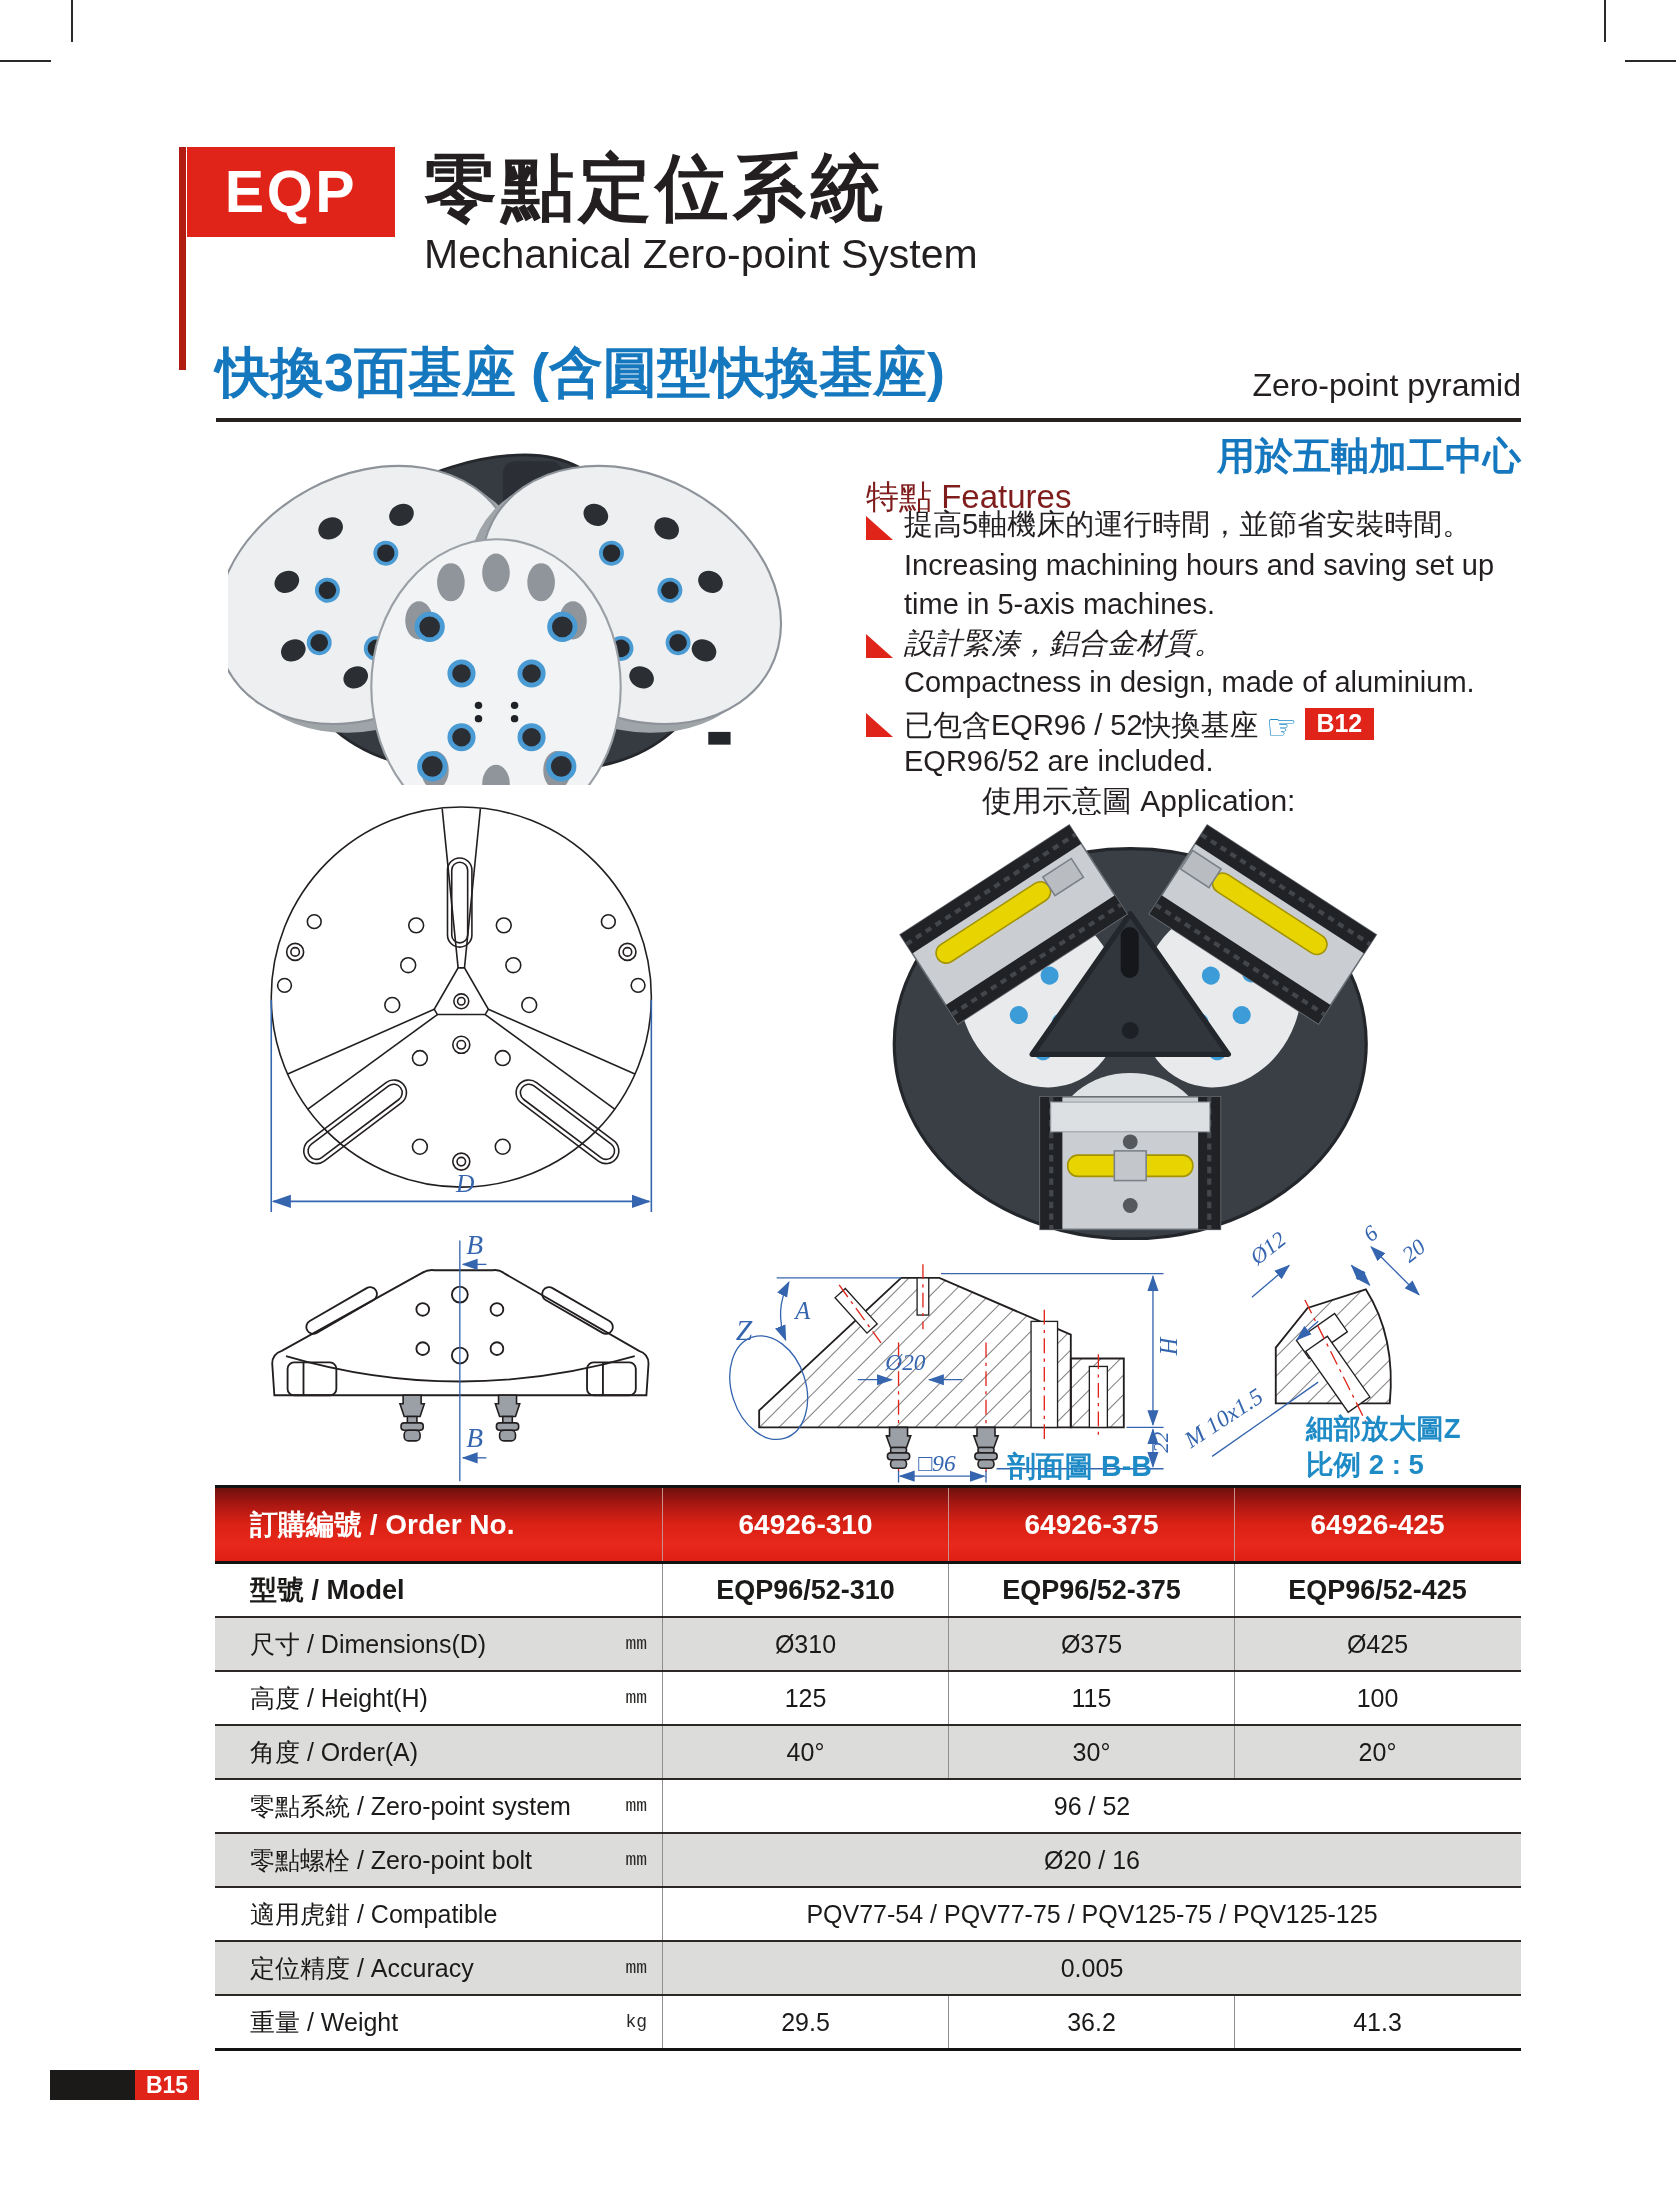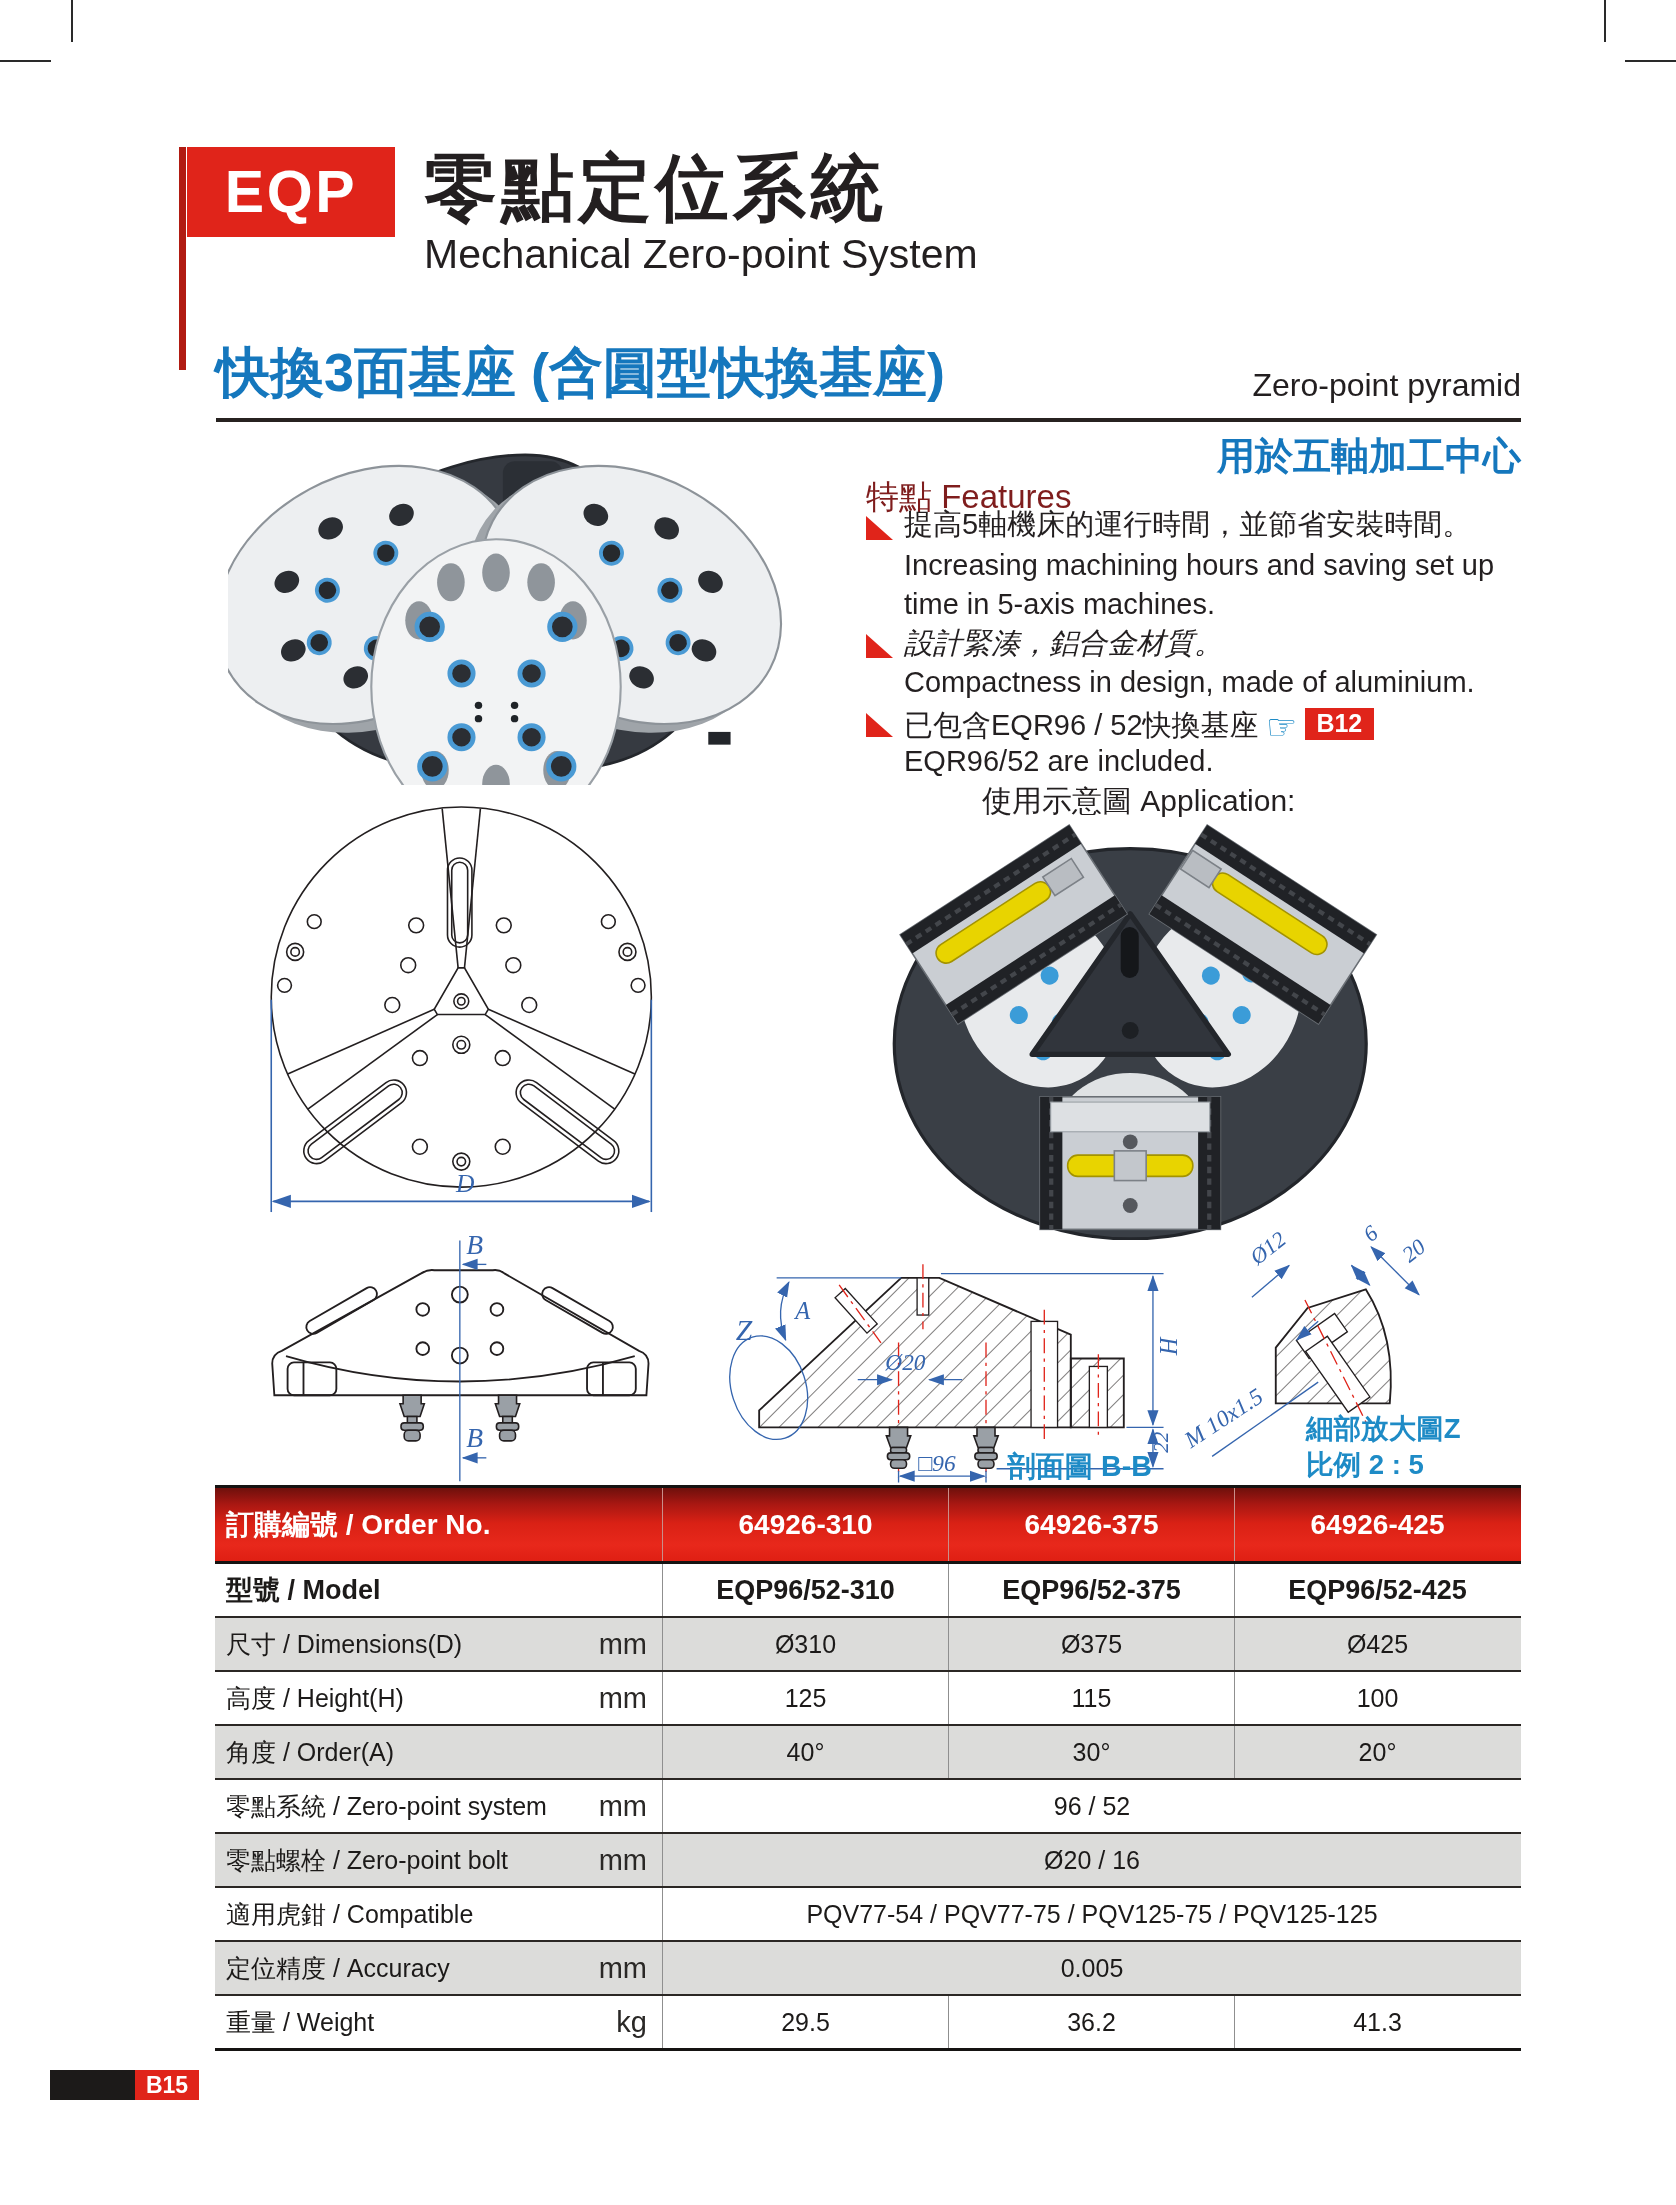--- a/index.html
+++ b/index.html
@@ -35,22 +35,22 @@
   .spec-table{position:absolute;left:215px;top:1485px;width:1306px;border-top:3.7px solid #151312;}
   .tr{display:grid;grid-template-columns:447px 286px 286px 286px;height:52px;border-bottom:2.7px solid #2b2724;}
   .tr.thead{height:73px;border-bottom:3.2px solid #151312;
     background:linear-gradient(180deg,#6e100c 0%,#a81712 22%,#d92115 48%,#e8281b 78%,#df1f13 100%);}
   .tr.span{grid-template-columns:447px 859px;}
   .tr.gray{background:#dcdcda;}
   .tr.white{background:#ffffff;}
   .tr:last-child{border-bottom:3.7px solid #151312;}
   .td{display:flex;align-items:center;justify-content:center;font-size:25px;color:#1c1a19;}
   .td + .td{border-left:1.1px solid #8f8f8f;}
-  .td.label{justify-content:flex-start;padding-left:11px;}
-  .td.label .unit{margin-left:auto;padding-right:15px;font-size:29px;color:#2a2826;}
+  .td.label{justify-content:flex-start;padding-left:35px;}
+  .td.label .unit{margin-left:auto;padding-right:15px;font-size:18px;color:#2a2826;font-family:Liberation Mono, monospace;}
   .thead .td{color:#fff;font-weight:bold;font-size:28px;}
   .thead .td + .td{border-left:1.1px solid #c98f8a;}
   .tr.model .td{font-weight:bold;font-size:27px;}
 
   
   .tab-black{position:absolute;left:50px;top:2070px;width:85px;height:30px;background:#1c1a19;}
   .tab-red{position:absolute;left:135px;top:2070px;width:64px;height:30px;background:#e0241a;
            color:#fff;font-weight:bold;font-size:23px;display:flex;align-items:center;justify-content:center;}
 
   

